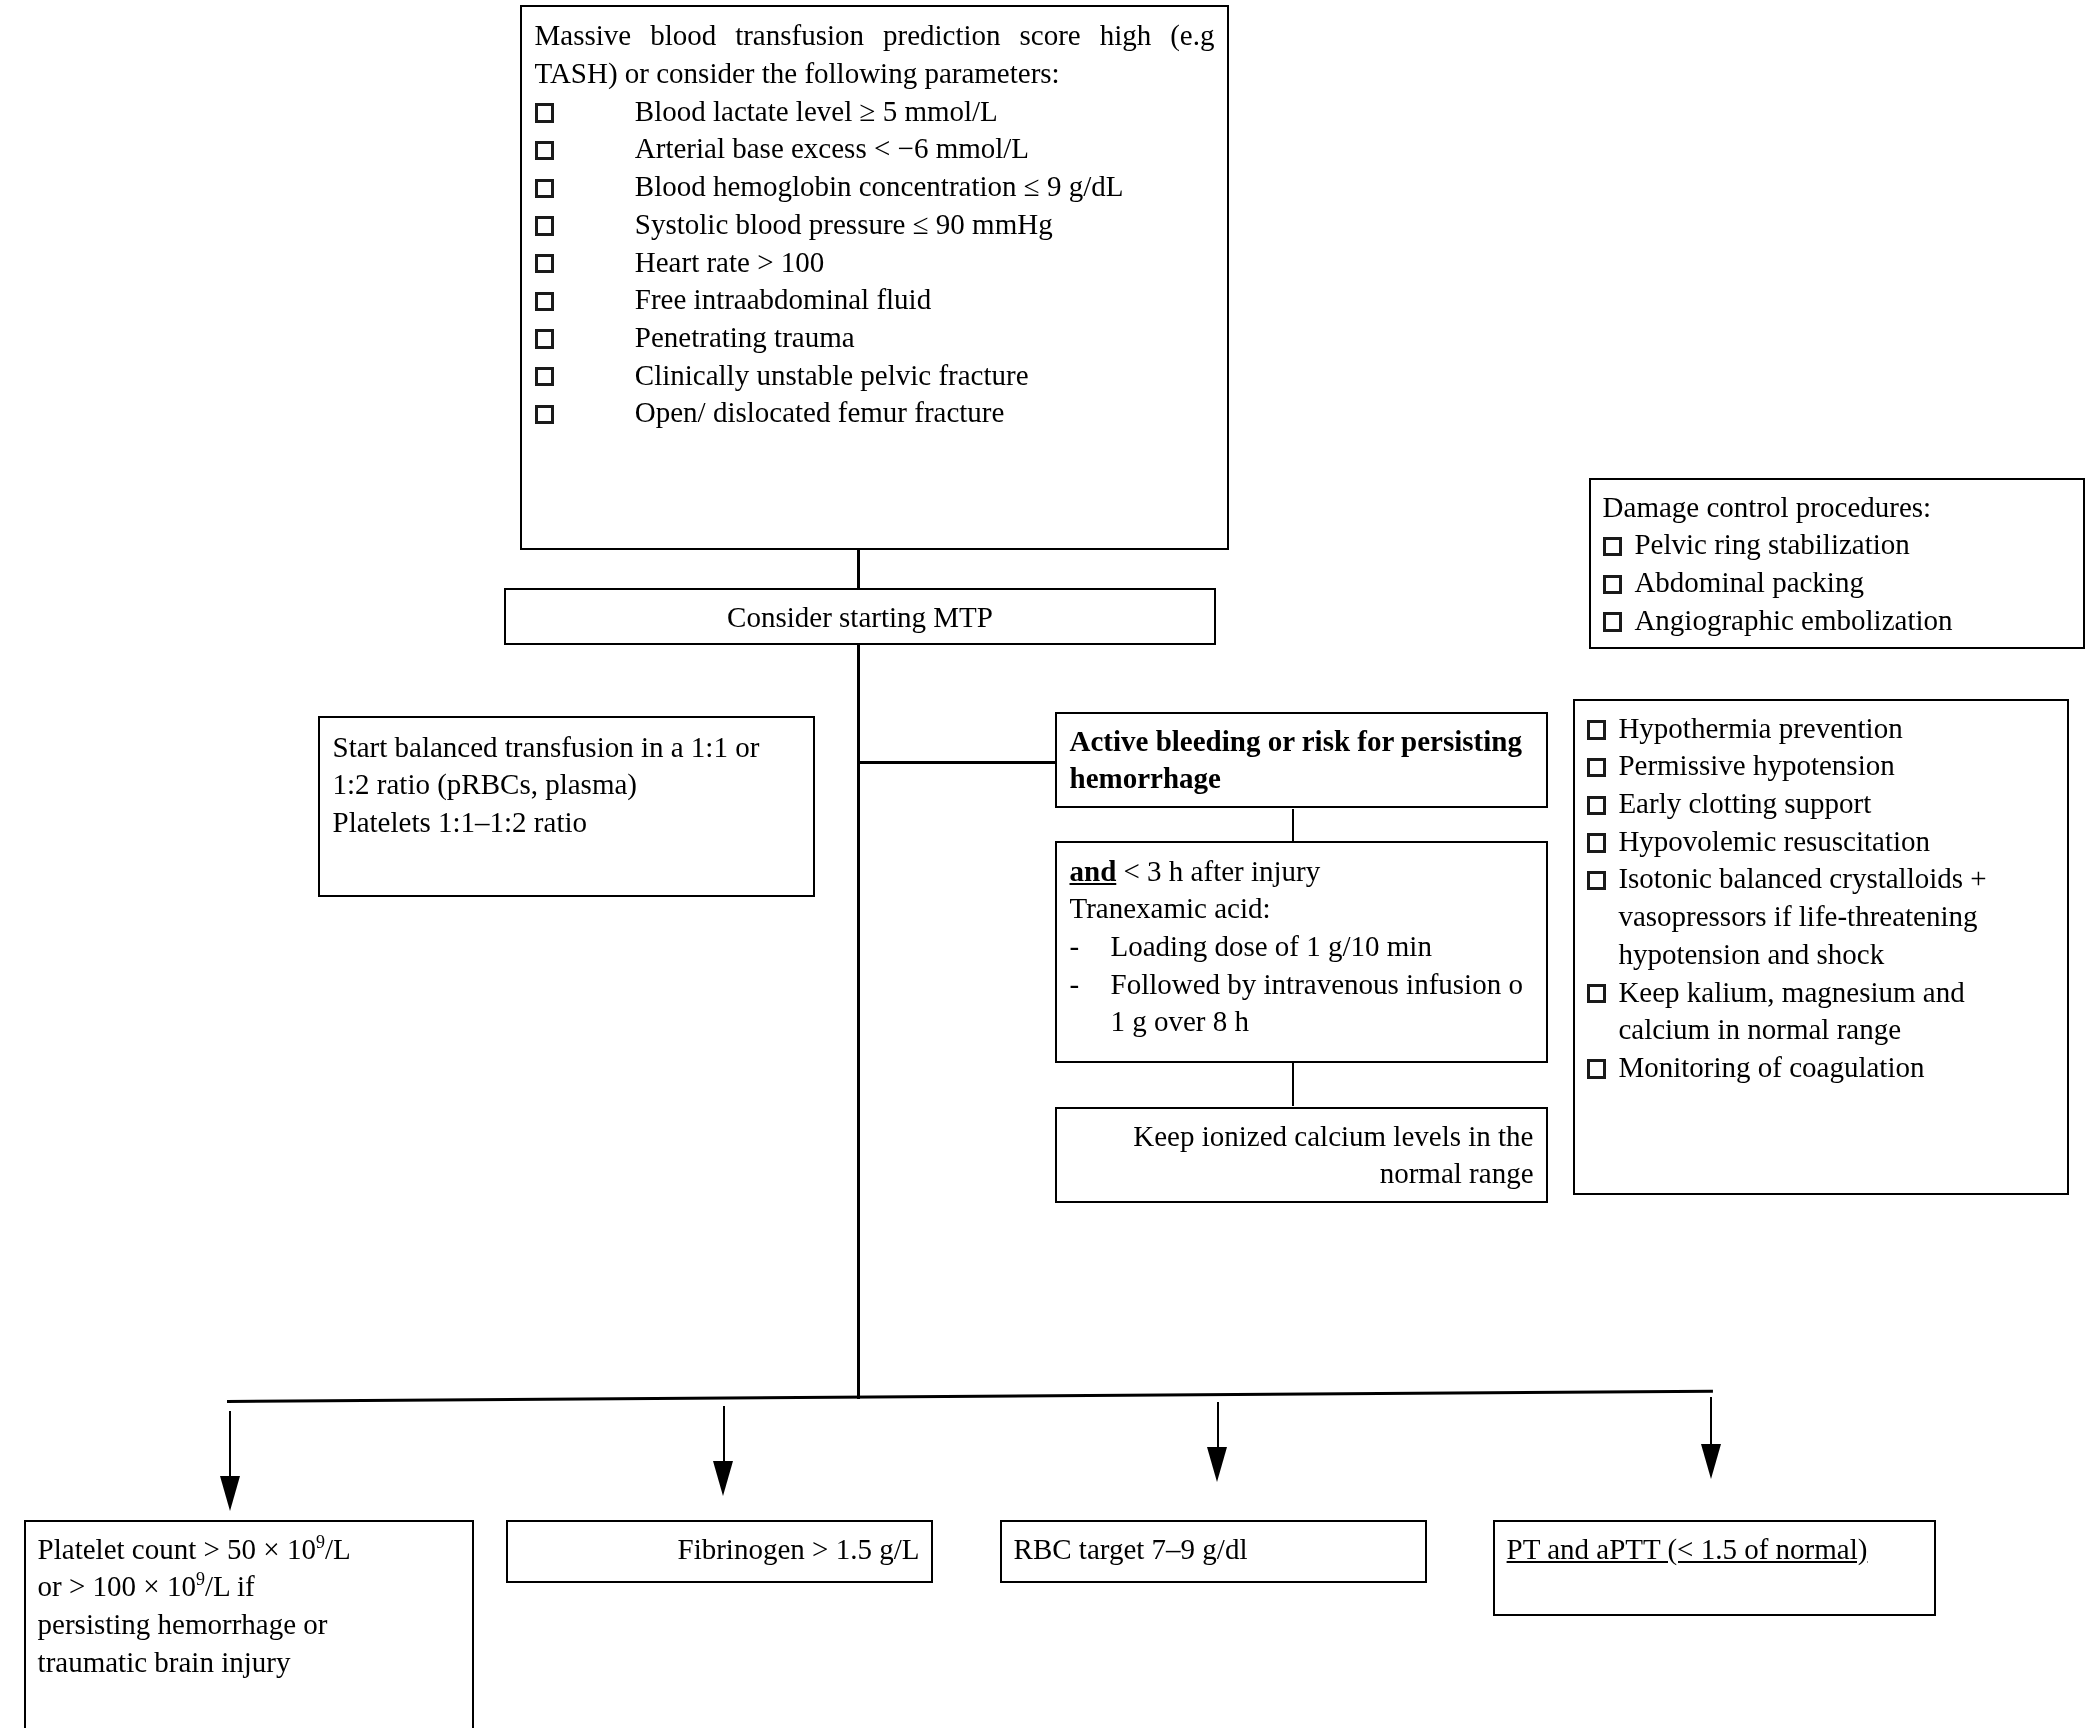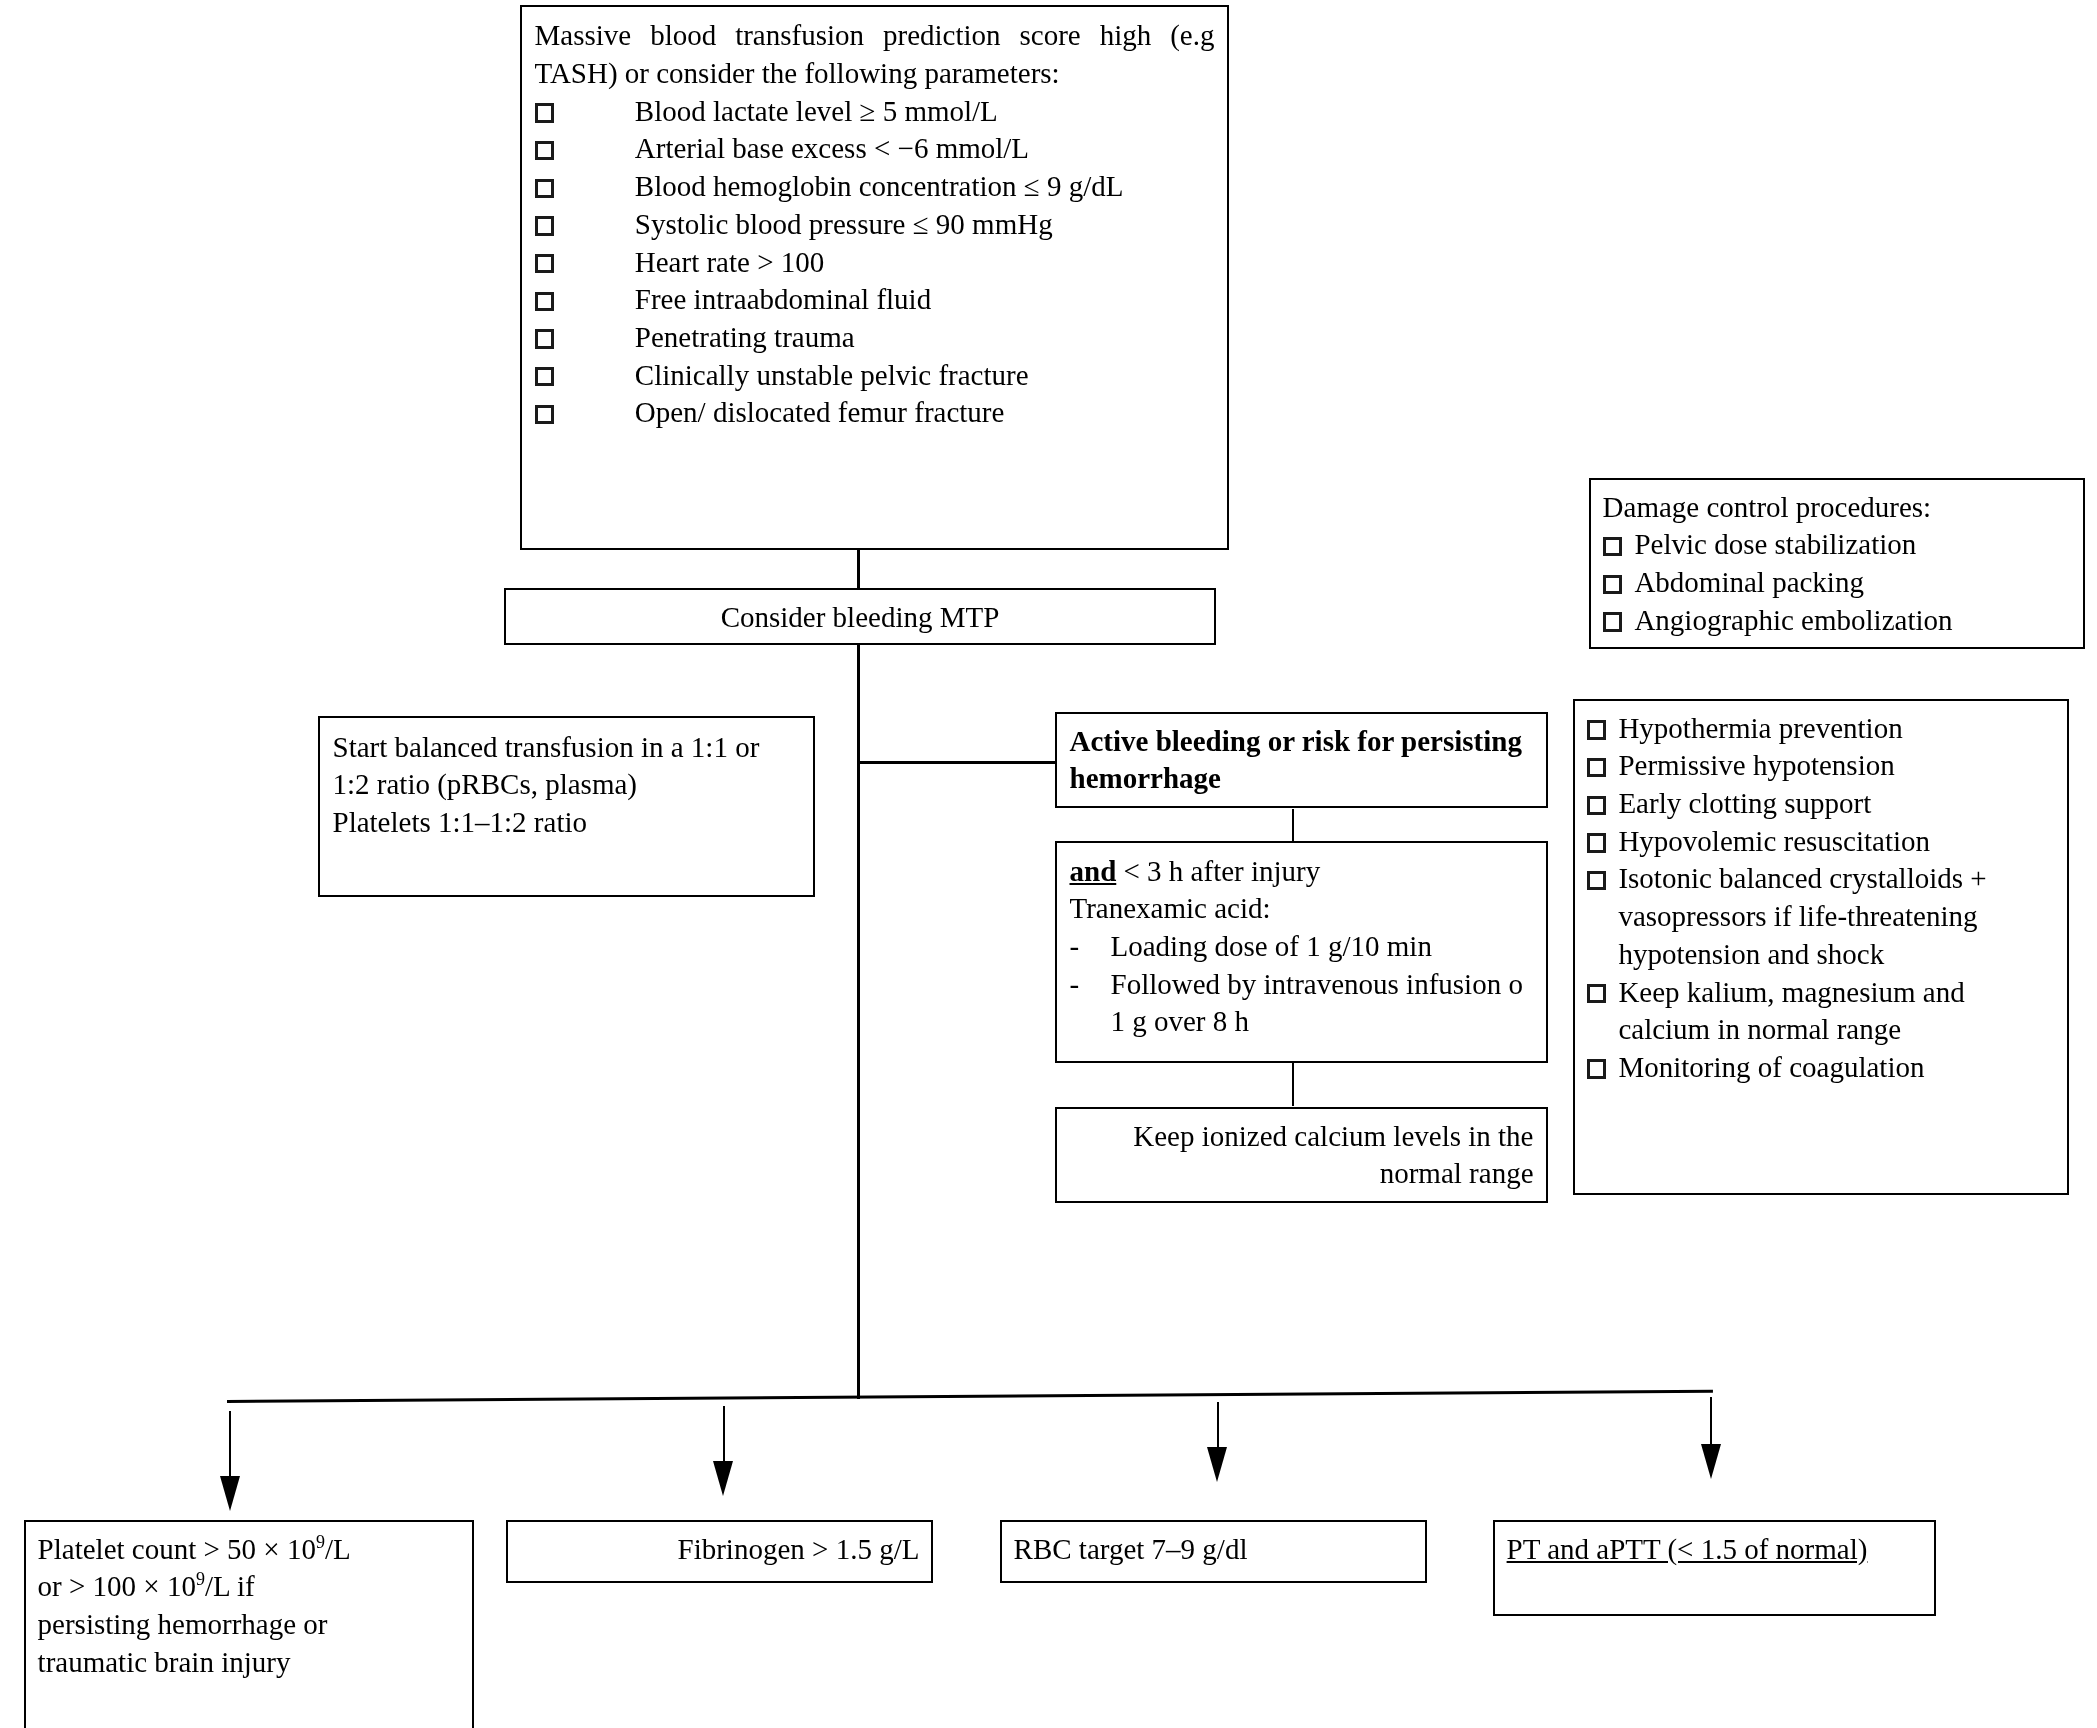--- a/index.html
+++ b/index.html
@@ -155,21 +155,21 @@
     <div class="cbrow">
       <span class="cbox"></span>
       <span class="cbgap-wide"></span>
       <span class="cbtext">Open/ dislocated femur fracture</span>
     </div>
   </div>
 
   <div class="vline" style="left:857px; top:550px; height:39px;"></div>
 
   <div class="box center-text" style="left:504px; top:588px; width:712px; height:57px; padding:8.7px 10.6px;">
-    <p>Consider bleeding MTP</p>
+    <p>Consider starting MTP</p>
   </div>
 
   <div class="vline" style="left:857px; top:644px; height:755px;"></div>
 
   <div class="hline" style="left:857px; top:761px; width:198px;"></div>
 
   <div class="box" style="left:318px; top:716px; width:497px; height:181px; padding:10.6px 12.5px;">
     <p>Start balanced transfusion in a 1:1 or 1:2 ratio  (pRBCs, plasma)</p>
     <p>Platelets 1:1–1:2 ratio</p>
   </div>
@@ -197,21 +197,21 @@
 
   <div class="box" style="left:1055px; top:1107px; width:493px; height:96px; padding:8.7px 12.5px;text-align:right;">
     <p>Keep ionized calcium levels in the normal range</p>
   </div>
 
   <div class="box" style="left:1589px; top:478px; width:496px; height:171px; padding:8.7px 11.6px;">
     <p>Damage control procedures:</p>
     <div class="cbrow">
       <span class="cbox"></span>
       <span class="cbgap-narrow"></span>
-      <span class="cbtext">Pelvic dose stabilization</span>
+      <span class="cbtext">Pelvic ring stabilization</span>
     </div>
     <div class="cbrow">
       <span class="cbox"></span>
       <span class="cbgap-narrow"></span>
       <span class="cbtext">Abdominal packing</span>
     </div>
     <div class="cbrow">
       <span class="cbox"></span>
       <span class="cbgap-narrow"></span>
       <span class="cbtext">Angiographic embolization</span>

